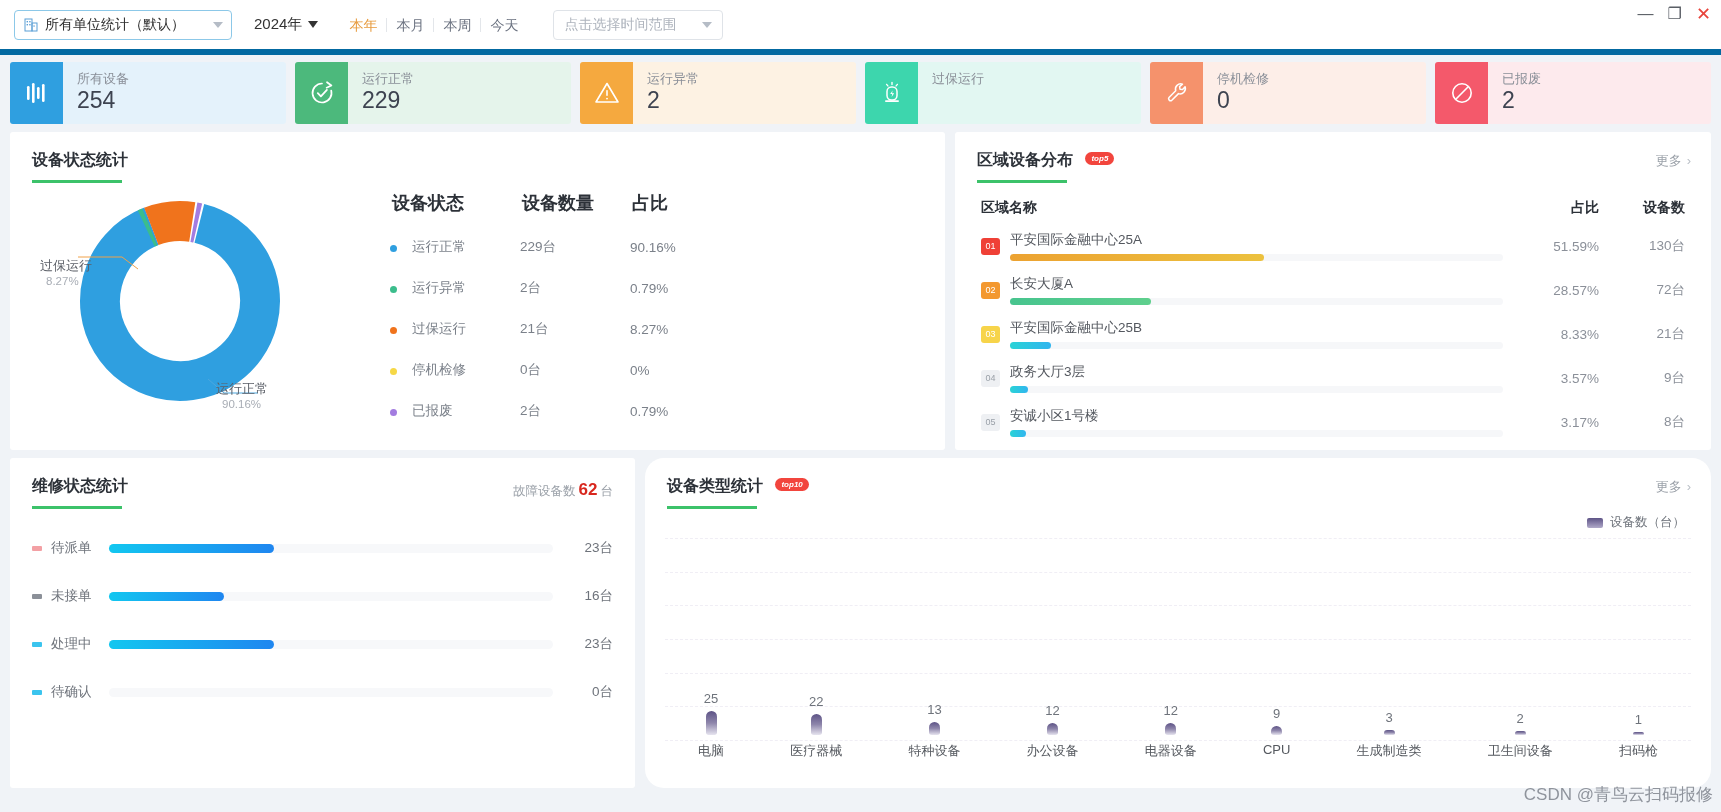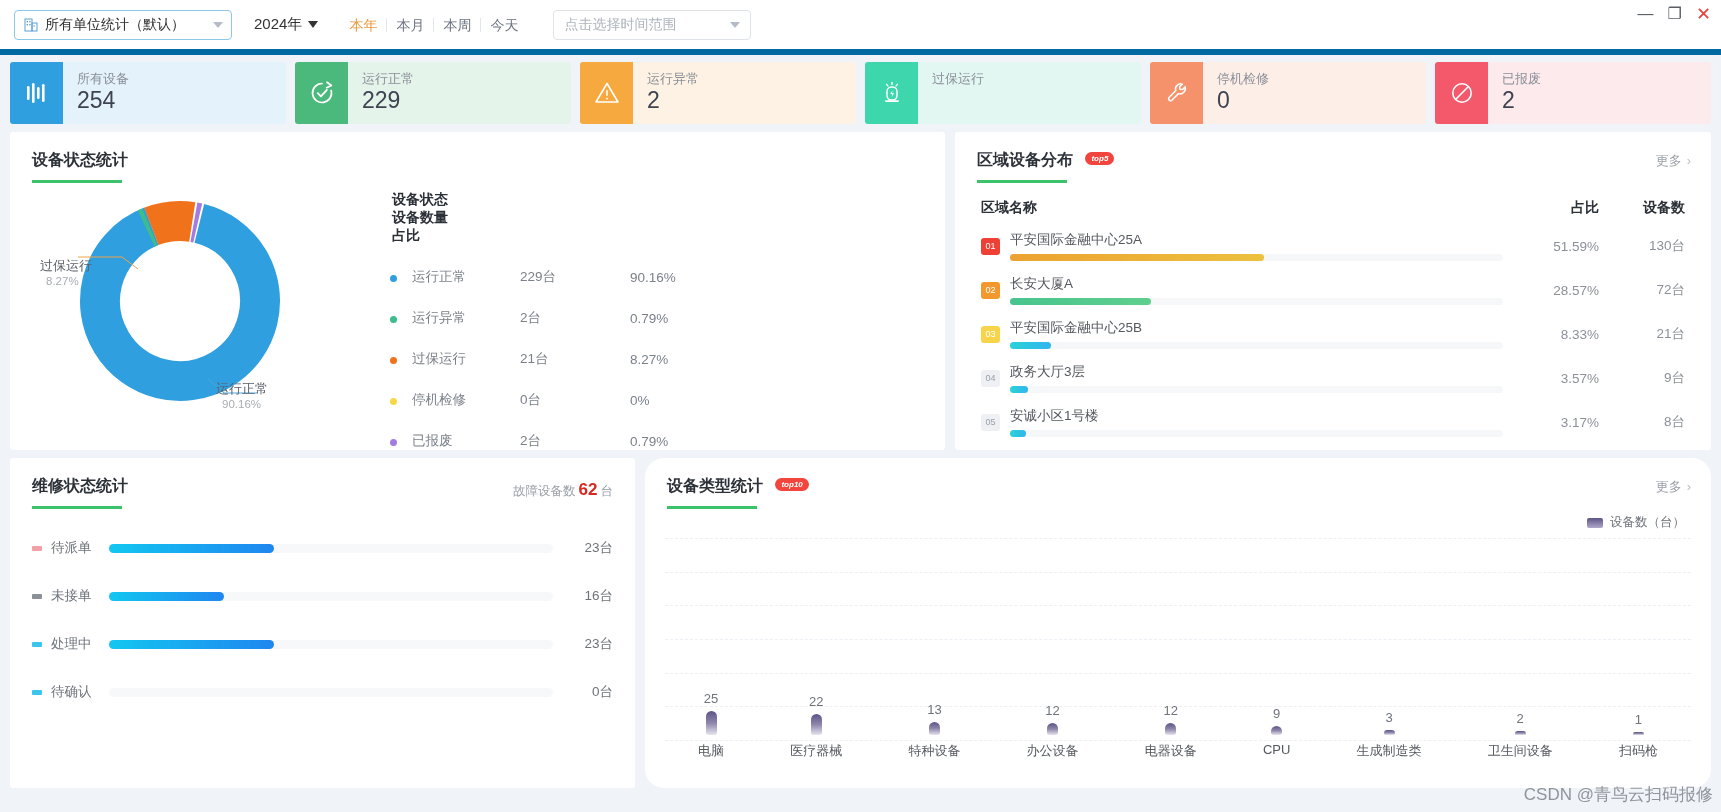--- a/index.html
+++ b/index.html
@@ -38,21 +38,21 @@
   }
   .year-sel .tri { width:0;height:0;border-left:5px solid transparent;border-right:5px solid transparent;border-top:7px solid #333; margin-left:6px;}
   .range-tabs { display:flex; align-items:center; margin-left: 22px; }
   .range-tabs .rt {
     font-size: 14px; color: #6b7280; padding: 0 9px;
     border-right: 1px solid #e3e6ea; line-height: 14px;
   }
   .range-tabs .rt:last-child { border-right: none; }
   .range-tabs .rt.active { color: #e79a3c; }
   .date-picker {
-    margin-left: 26px; width: 198px; height: 30px;
+    margin-left: 26px; width: 170px; height: 30px;
     border: 1px solid #dfe3e8; border-radius: 4px; background: #fff;
     display:flex; align-items:center; justify-content:space-between;
     padding: 0 10px; font-size: 14px; color: #aeb4bd;
   }
   .win-ctrls {
     position: absolute; right: 10px; top: 6px;
     display: flex; align-items: center; gap: 14px;
   }
   .win-ctrls span { font-size: 16px; color: #5a5f66; line-height: 16px; }
   .win-ctrls .close { color: #e8453c; font-size: 18px; }
@@ -91,21 +91,21 @@
   .more {
     position:absolute; right: 20px; top: 20px; font-size: 13px; color: #9aa0a8;
   }
   .more .chev { margin-left: 5px; color:#b9bfc6; }
 
   
   #panel-status { width: 935px; height: 318px; }
   .status-inner { display: flex; height: 240px; }
   .donut-wrap { width: 380px; position: relative; }
   .status-table { flex: 1; padding-top: 8px; }
-  .st-head { display: flex; font-size: 14px; color: #2c3138; font-weight: 700; padding-left: 2px; flex-direction: column;}
+  .st-head { display: flex; font-size: 18px; color: #2c3138; font-weight: 700; padding-left: 2px;}
   .st-head div:nth-child(1){ width: 130px; }
   .st-head div:nth-child(2){ width: 110px; }
   .st-row { display:flex; align-items:center; font-size: 13.5px; color:#7b818a; margin-top: 23px;}
   .st-row .dotc { width: 22px; }
   .st-dot { width: 7px; height: 7px; border-radius: 50%; display:inline-block; }
   .st-row .c1 { width: 108px; }
   .st-row .c2 { width: 110px; }
 
   
   #panel-region { flex:1; height: 318px; }

